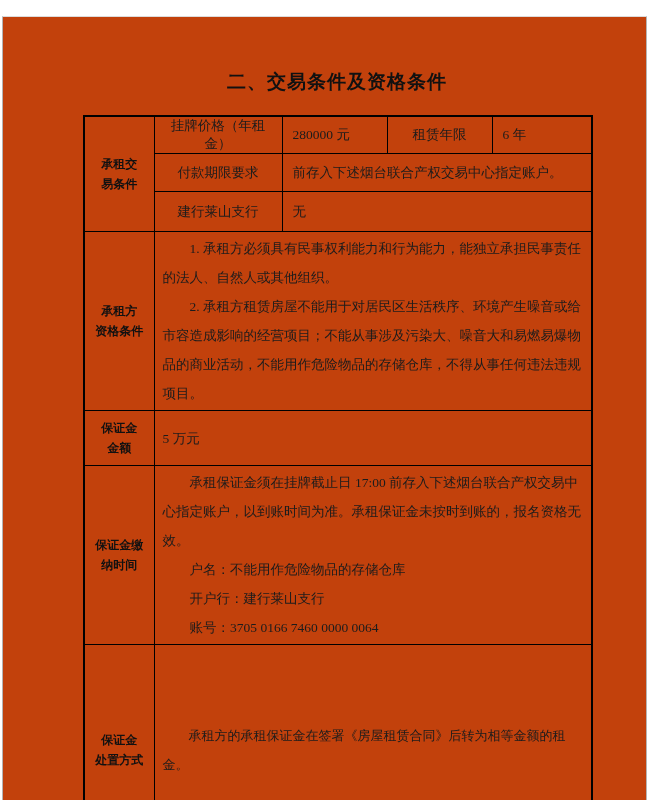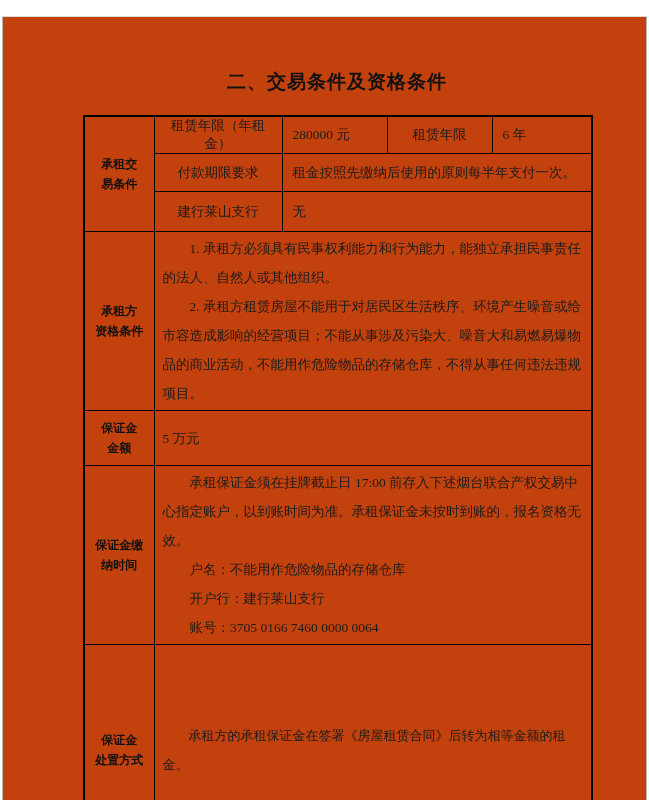--- a/index.html
+++ b/index.html
@@ -96,28 +96,28 @@
       <col style="width:70px">
       <col style="width:128px">
       <col style="width:105px">
       <col style="width:105px">
       <col style="width:100px">
     </colgroup>
     <tbody>
       <tr class="r1">
         <th class="rowhead" rowspan="3">承租交
 易条件</th>
-        <td class="cell-label">租赁年限（年租金）</td>
+        <td class="cell-label">挂牌价格（年租金）</td>
         <td class="cell-value">280000 元</td>
         <td class="cell-label">租赁年限</td>
         <td class="cell-value">6 年</td>
       </tr>
       <tr class="r2">
         <td class="cell-label">付款期限要求</td>
-        <td class="cell-value" colspan="3">租金按照先缴纳后使用的原则每半年支付一次。</td>
+        <td class="cell-value" colspan="3">前存入下述烟台联合产权交易中心指定账户。</td>
       </tr>
       <tr class="r3">
         <td class="cell-label">建行莱山支行</td>
         <td class="cell-value" colspan="3">无</td>
       </tr>
       <tr class="r4">
         <th class="rowhead">承租方
 资格条件</th>
         <td class="content" colspan="4">
           <p class="para">1. 承租方必须具有民事权利能力和行为能力，能独立承担民事责任的法人、自然人或其他组织。</p>

